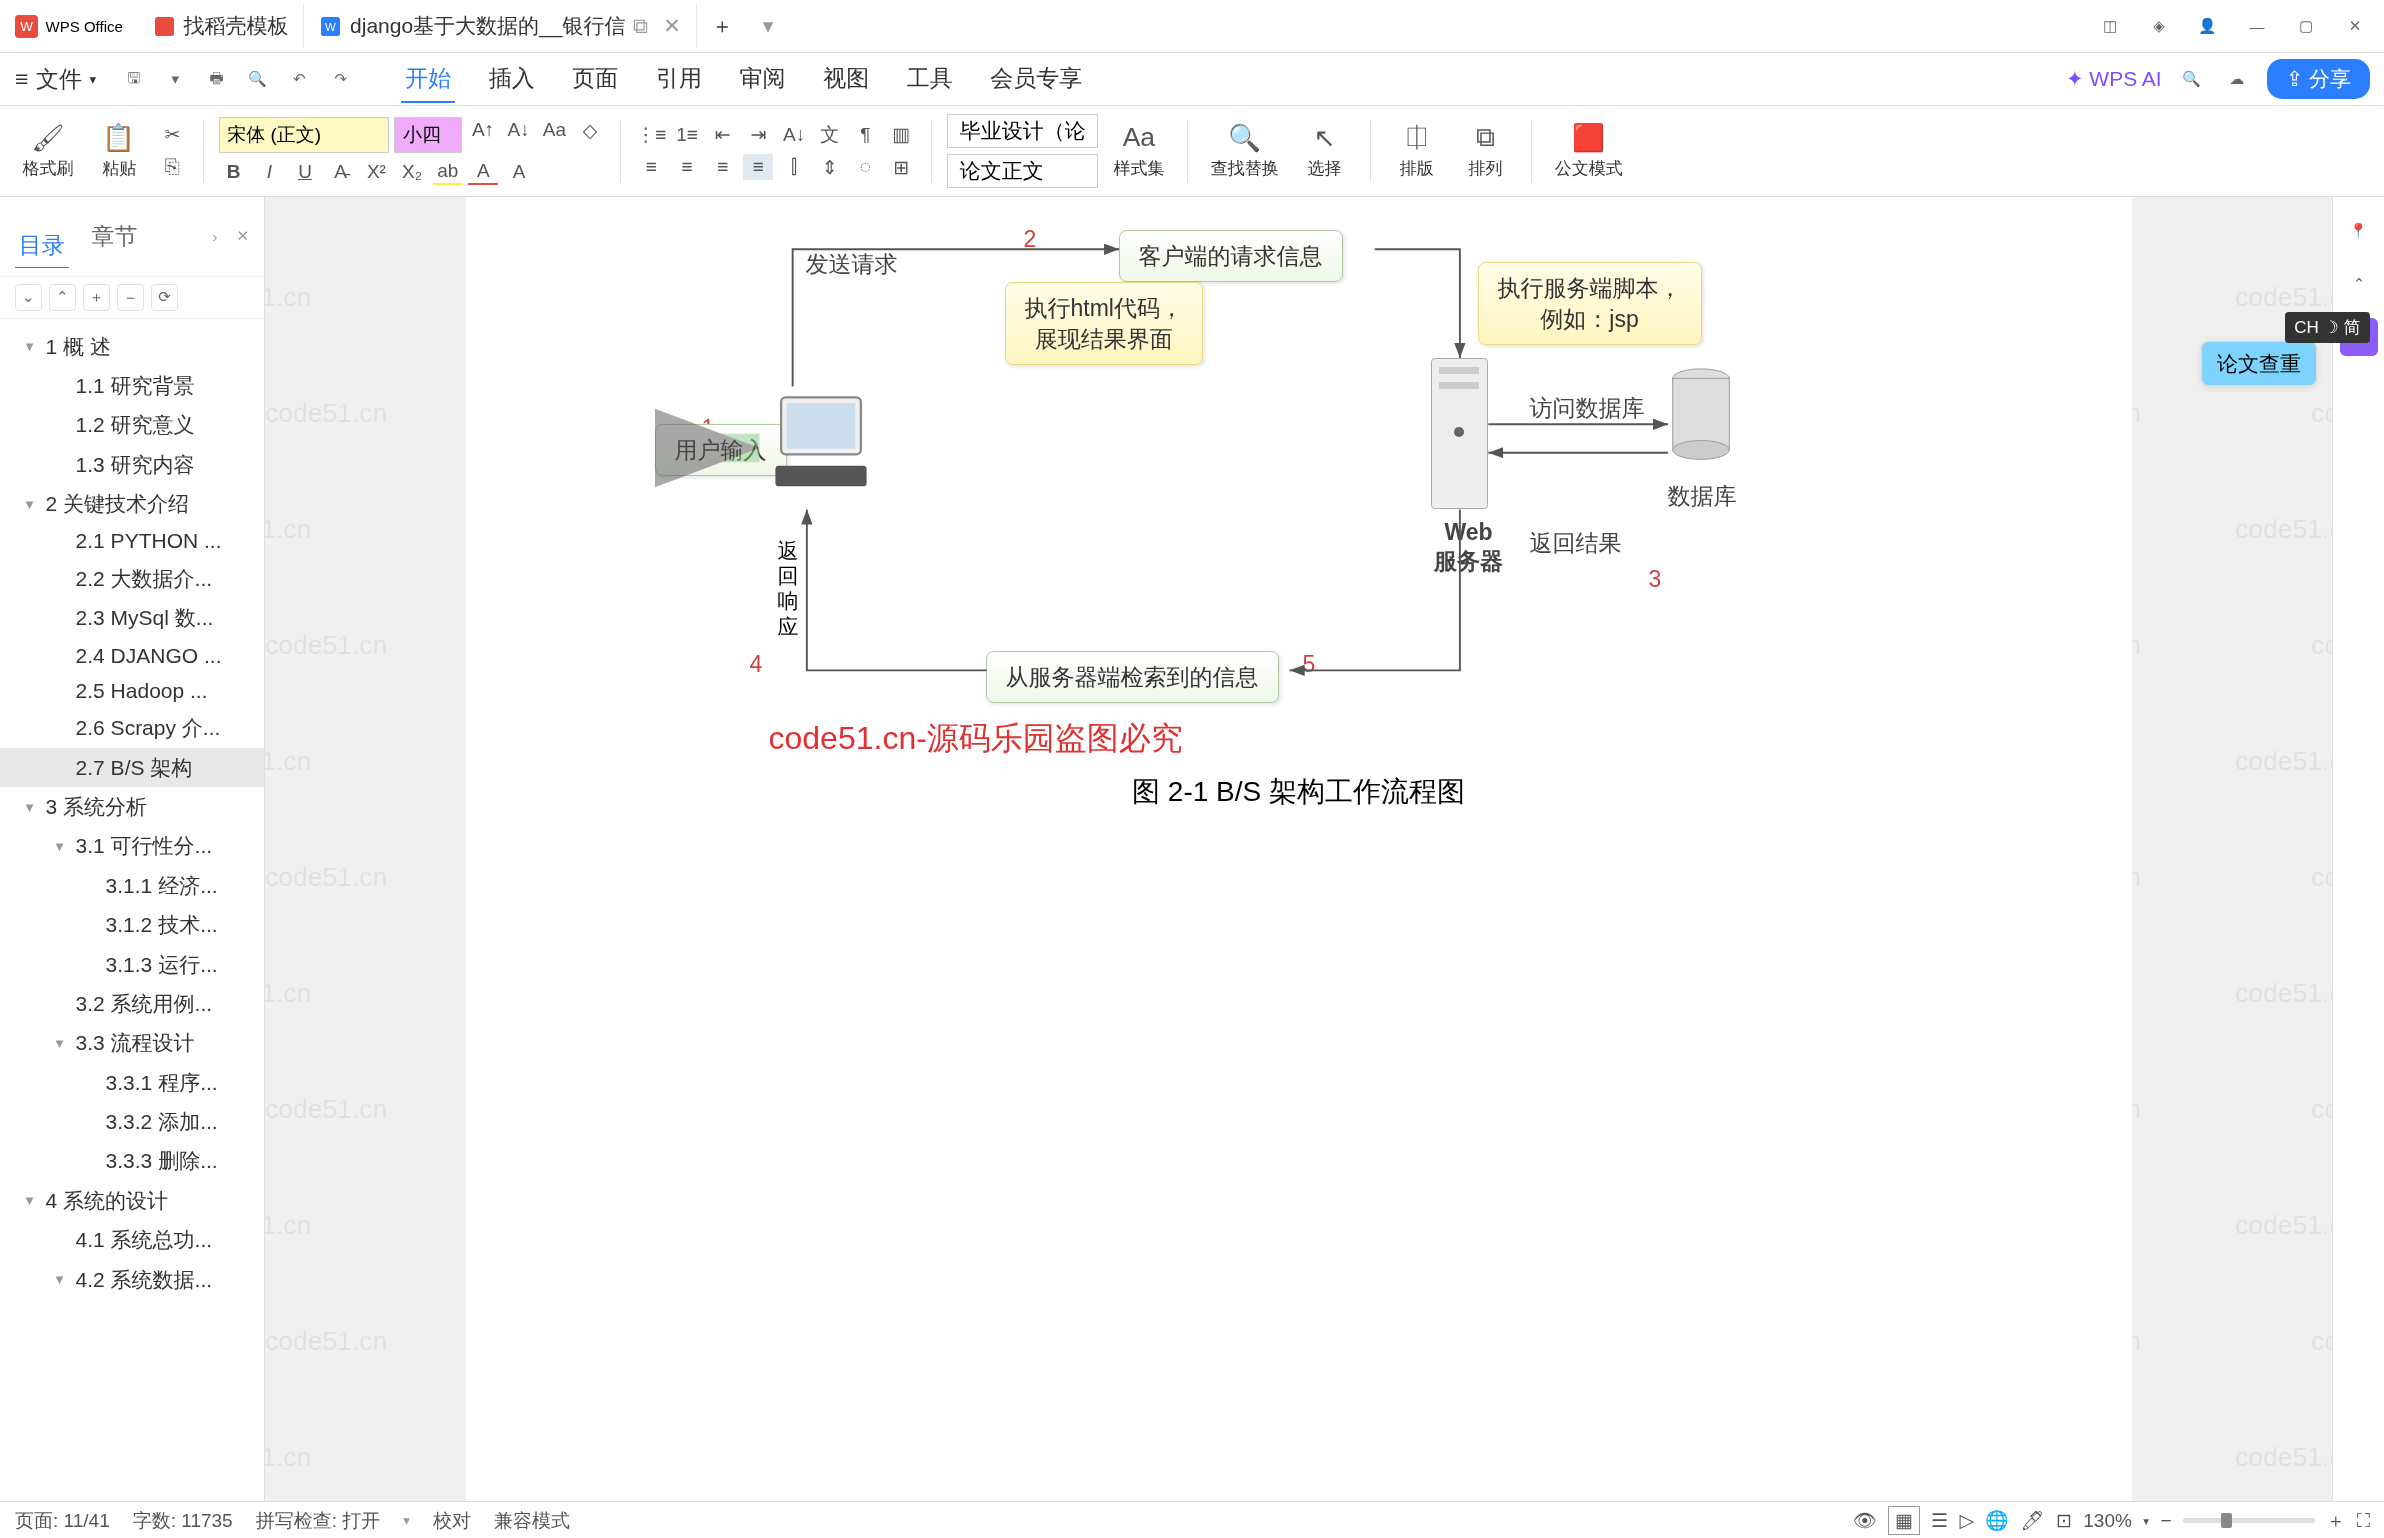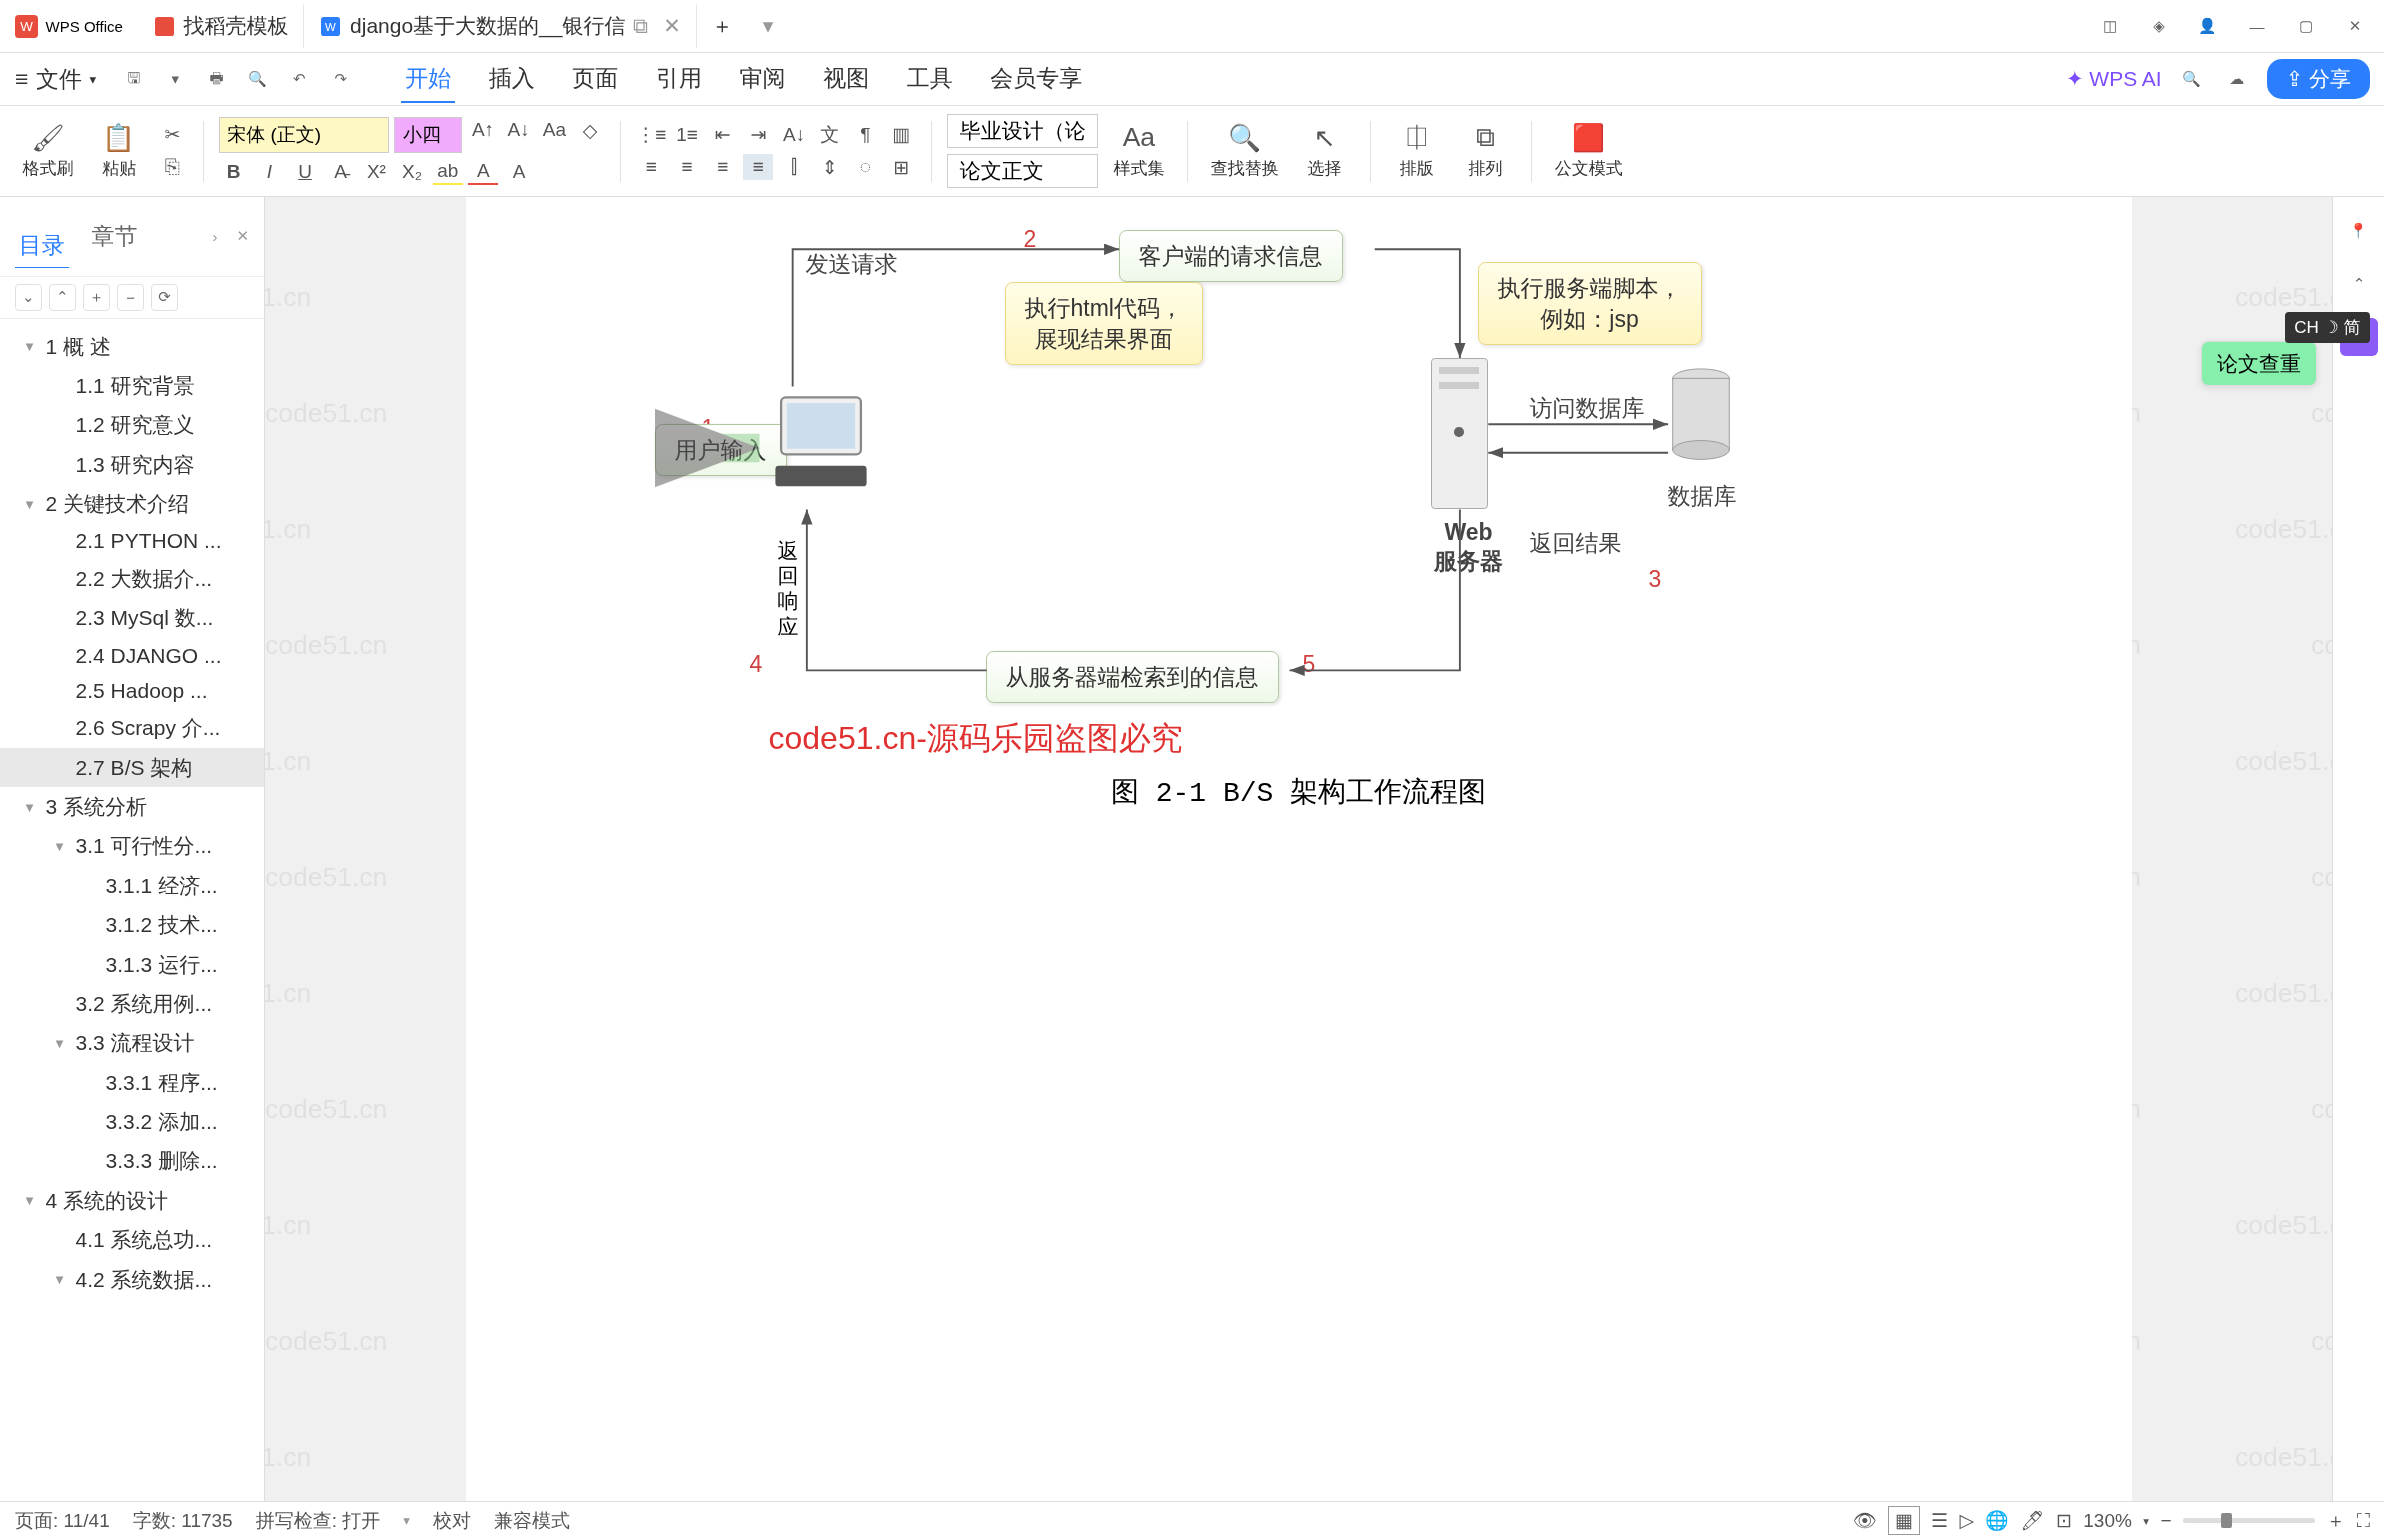--- a/index.html
+++ b/index.html
@@ -60,28 +60,28 @@
 .outline-item.lvl3 { padding-left: 83px; }
 .outline-caret { font-size: 13.2px; color: #999; width: 15px; }
 
 
 .docarea { flex: 1; background: #f0f0f0; position: relative; overflow: hidden; }
 .page { background: #fff; width: 1666px; margin: 0 auto; min-height: 100%; padding: 38px 189px; position: relative; }
 .diagram { width: 100%; height: 530px; position: relative; }
 .dbox { position: absolute; border: 1.9px solid #b0c8a0; background: linear-gradient(#fff,#eef8e8); border-radius: 7.6px; padding: 9.5px 19px; font-size: 23px; color: #333; text-align: center; box-shadow: 1.9px 1.9px 3.8px rgba(0,0,0,0.1); }
 .dbox.yellow { background: linear-gradient(#fffde8,#fff5c0); border-color: #e8d880; }
 .dlabel { position: absolute; font-size: 23px; color: #444; }
-.caption { text-align: center; font-size: 28px; color: #000; font-family: Liberation Mono, monospace; margin-top: 7.6px; }
+.caption { text-align: center; font-size: 28px; color: #000; font-family: Liberation Sans, sans-serif; margin-top: 7.6px; }
 .watermark-text { position: absolute; color: #e03030; font-size: 32px; font-weight: 500; top: 520px; left: 303px; }
 
 
 .rightpanel { width: 53px; background: #fff; border-left: 0.9px solid #ddd; display: flex; flex-direction: column; align-items: center; padding-top: 15px; gap: 15px; }
 .rp-btn { width: 38px; height: 38px; display: flex; align-items: center; justify-content: center; color: #666; border-radius: 5.7px; }
 .rp-btn.purple { background: #8b5cf6; color: #fff; }
-.check-panel { position: absolute; right: 68px; top: 341px; background: #86efac; border: 0.9px solid #ddd; border-radius: 7.6px; padding: 7.6px 15px; font-size: 21px; display: flex; gap: 7.6px; align-items: center; box-shadow: 0 1.9px 7.6px rgba(0,0,0,0.1); }
+.check-panel { position: absolute; right: 68px; top: 341px; background: #7dd3fc; border: 0.9px solid #ddd; border-radius: 7.6px; padding: 7.6px 15px; font-size: 21px; display: flex; gap: 7.6px; align-items: center; box-shadow: 0 1.9px 7.6px rgba(0,0,0,0.1); }
 .ime-badge { position: absolute; right: 15px; top: 312px; background: #333; color: #fff; padding: 3.8px 9.5px; font-size: 17px; border-radius: 3.8px; }
 
 
 .statusbar { height: 38px; background: #fff; border-top: 0.9px solid #ddd; display: flex; align-items: center; padding: 0 15px; gap: 23px; font-size: 19px; color: #555; }
 .statusbar-right { margin-left: auto; display: flex; gap: 11.4px; align-items: center; }
 .zoom-slider { width: 132px; height: 5.7px; background: #ddd; border-radius: 2.8px; position: relative; }
 .zoom-thumb { position: absolute; width: 11.4px; height: 15px; background: #888; border-radius: 1.9px; top: -4.7px; left: 38px; }
 
 
 .wm { position: absolute; inset: 0; pointer-events: none; overflow: hidden; }

